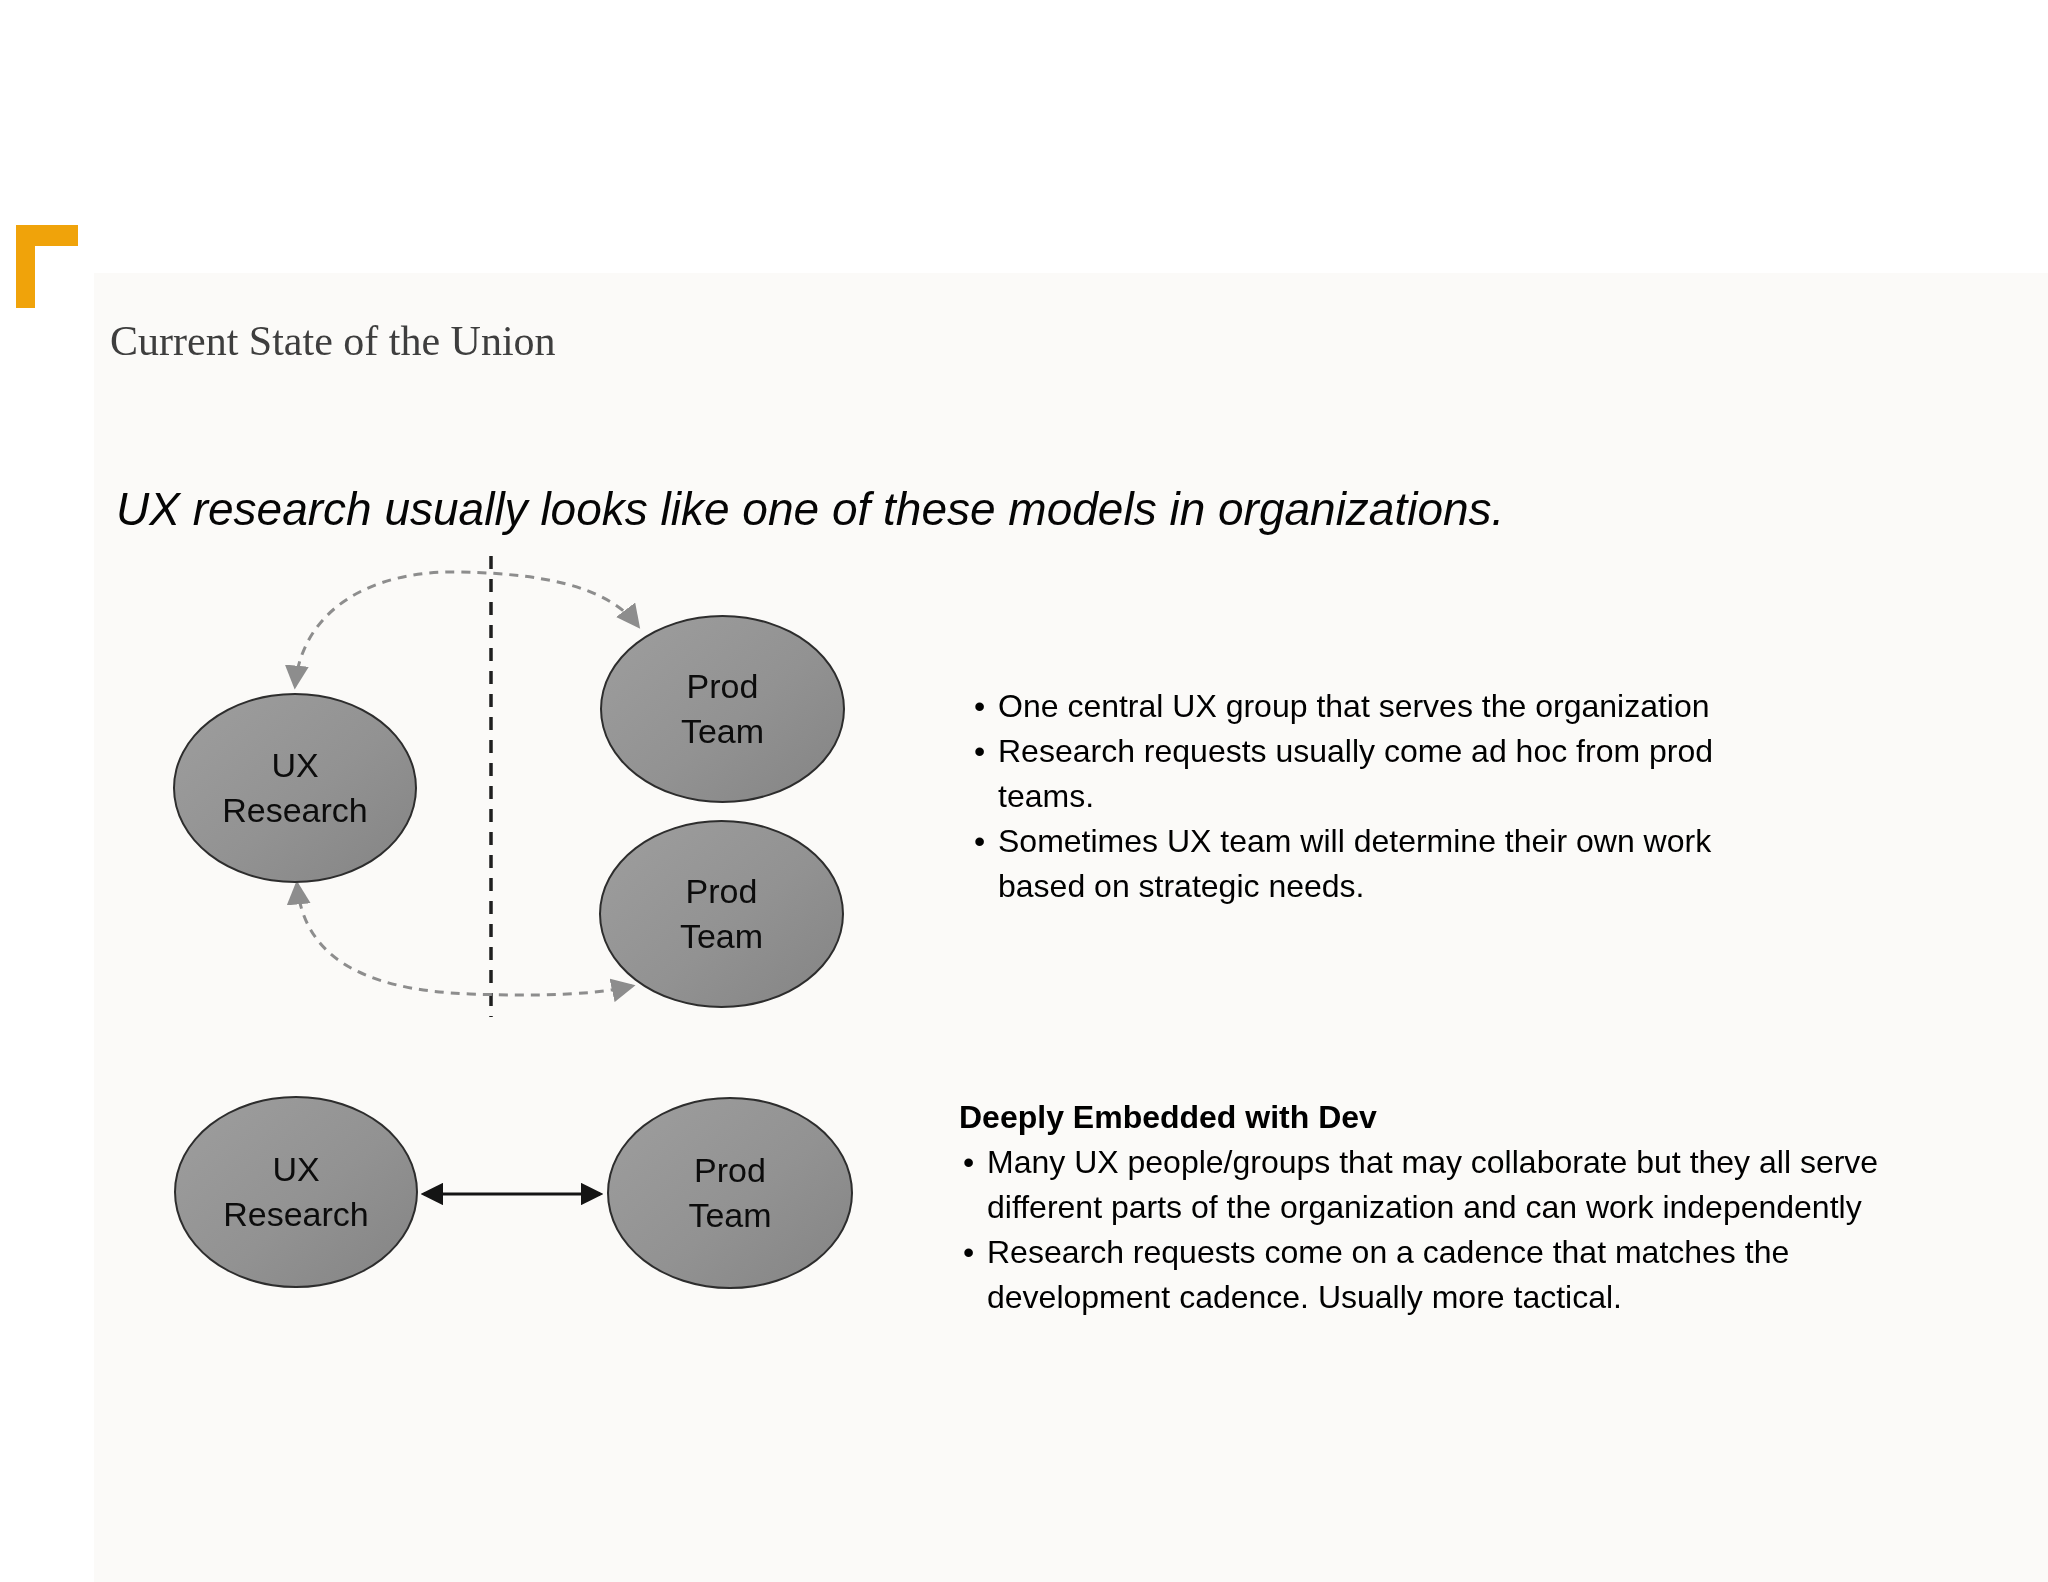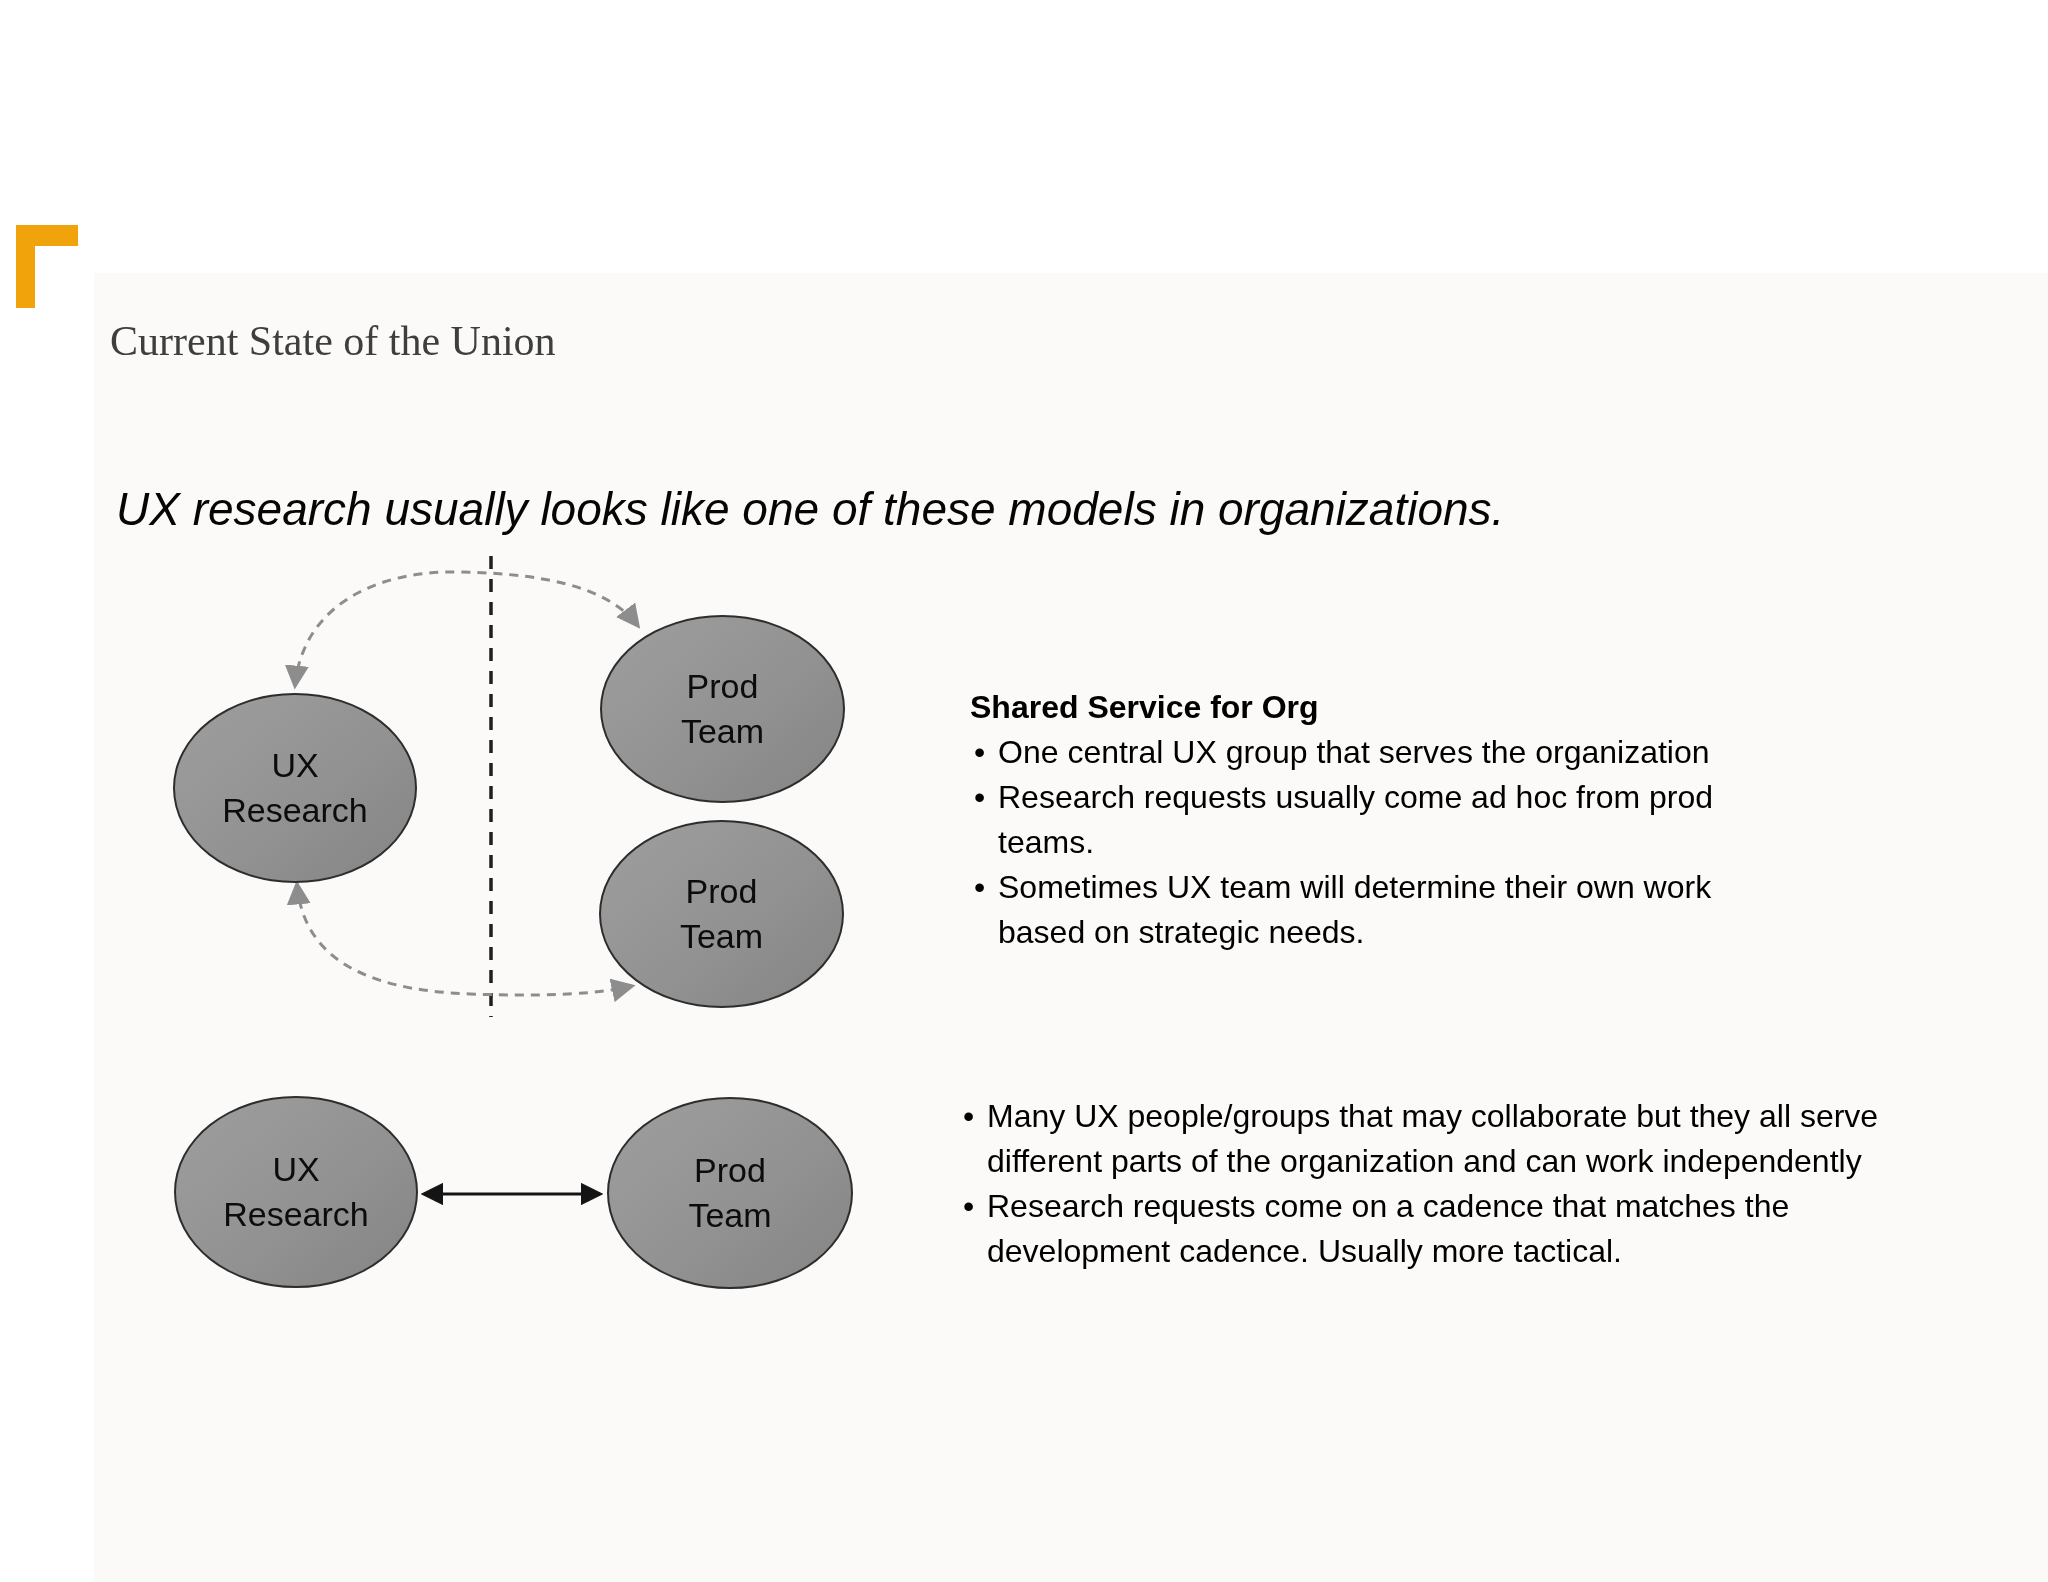--- a/index.html
+++ b/index.html
@@ -127,38 +127,38 @@
 <div class="ellipse" id="e-ux-bot">
   <span>UX
 Research</span>
 </div>
 <div class="ellipse" id="e-prod-3">
   <span>Prod
 Team</span>
 </div>
 
 <div class="section" id="section-shared">
-  <div class="sec-heading">Shared Service for Org</div>
   <div class="bullet">
     <span class="dot">•</span>
     <span class="btext">One central UX group that serves the organization</span>
   </div>
   <div class="bullet">
     <span class="dot">•</span>
     <span class="btext">Research requests usually come ad hoc from prod
 teams.</span>
   </div>
   <div class="bullet">
     <span class="dot">•</span>
     <span class="btext">Sometimes UX team will determine their own work
 based on strategic needs.</span>
   </div>
 </div>
 
 <div class="section" id="section-embedded">
+  <div class="sec-heading">Deeply Embedded with Dev</div>
   <div class="bullet">
     <span class="dot">•</span>
     <span class="btext">Many UX people/groups that may collaborate but they all serve
 different parts of the organization and can work independently</span>
   </div>
   <div class="bullet">
     <span class="dot">•</span>
     <span class="btext">Research requests come on a cadence that matches the
 development cadence. Usually more tactical.</span>
   </div>

